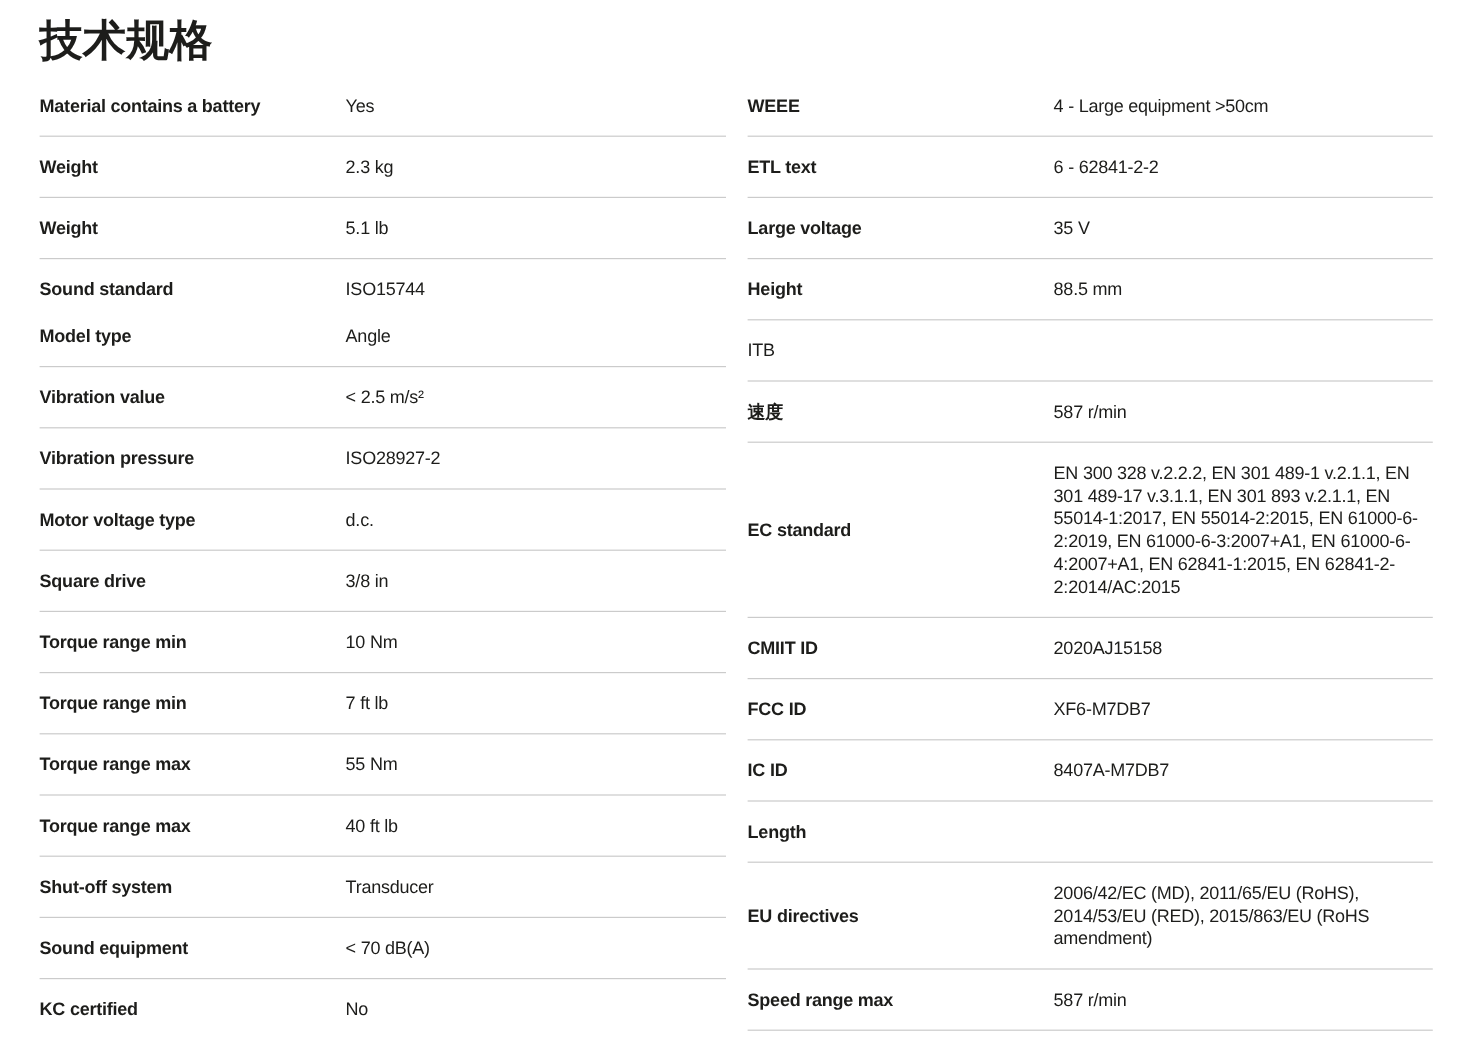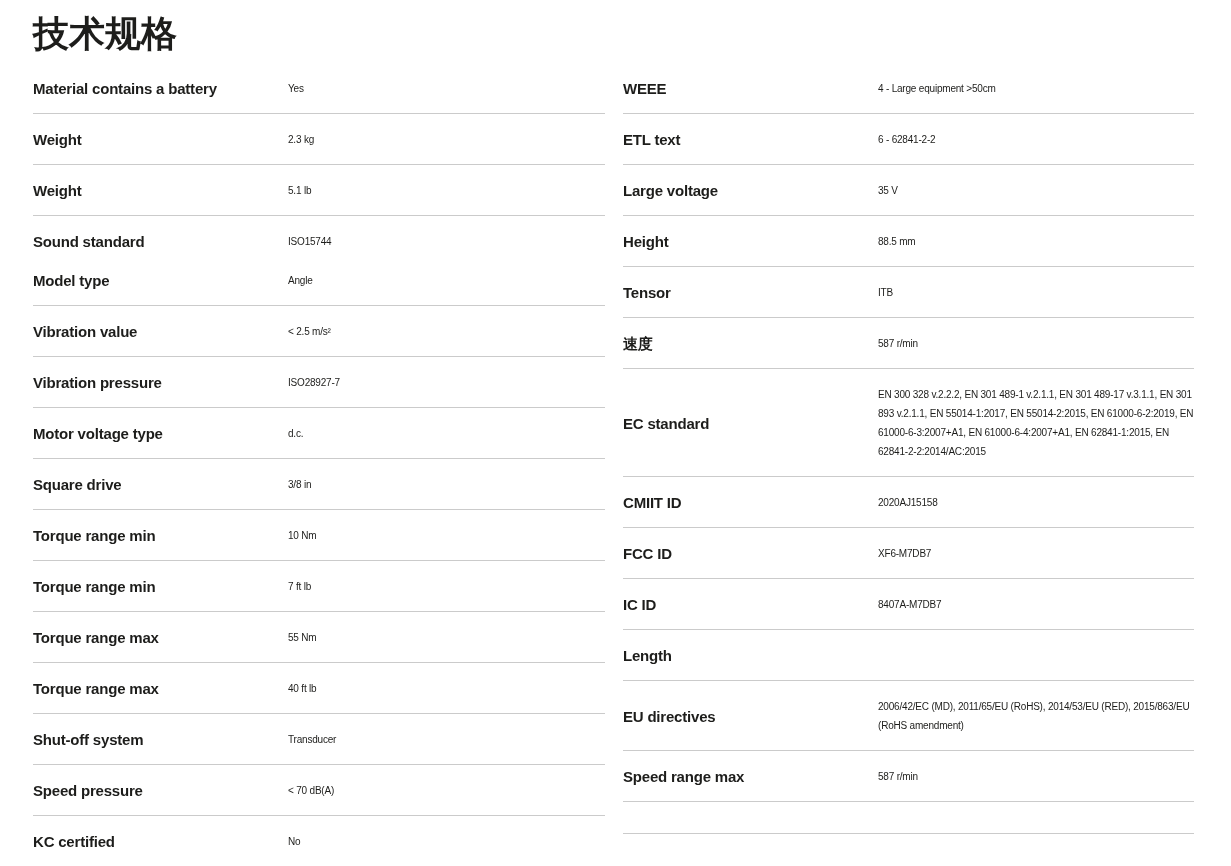--- a/index.html
+++ b/index.html
@@ -54,21 +54,21 @@
     font-size: 15px;
     line-height: 19px;
     letter-spacing: -0.2px;
     font-weight: 600;
     color: #1d1d1b;
     padding-right: 10px;
     box-sizing: border-box;
   }
   .spec-value {
     flex: 1 1 auto;
-    font-size: 10px;
+    font-size: 15px;
     line-height: 19px;
     letter-spacing: -0.2px;
     font-weight: 400;
     color: #1d1d1b;
   }
 </style>
 </head>
 <body>
 
 <div class="page">
@@ -105,21 +105,21 @@
         </div>
         <div class="spec-row">
           <div class="spec-pair">
             <div class="spec-label">Vibration value</div>
             <div class="spec-value">&lt; 2.5 m/s²</div>
           </div>
         </div>
         <div class="spec-row">
           <div class="spec-pair">
             <div class="spec-label">Vibration pressure</div>
-            <div class="spec-value">ISO28927-7</div>
+            <div class="spec-value">ISO28927-2</div>
           </div>
         </div>
         <div class="spec-row">
           <div class="spec-pair">
             <div class="spec-label">Motor voltage type</div>
             <div class="spec-value">d.c.</div>
           </div>
         </div>
         <div class="spec-row">
           <div class="spec-pair">
@@ -152,21 +152,21 @@
           </div>
         </div>
         <div class="spec-row">
           <div class="spec-pair">
             <div class="spec-label">Shut-off system</div>
             <div class="spec-value">Transducer</div>
           </div>
         </div>
         <div class="spec-row">
           <div class="spec-pair">
-            <div class="spec-label">Speed pressure</div>
+            <div class="spec-label">Sound equipment</div>
             <div class="spec-value">&lt; 70 dB(A)</div>
           </div>
         </div>
         <div class="spec-row">
           <div class="spec-pair">
             <div class="spec-label">KC certified</div>
             <div class="spec-value">No</div>
           </div>
         </div>
       </div>
@@ -190,21 +190,20 @@
           </div>
         </div>
         <div class="spec-row">
           <div class="spec-pair">
             <div class="spec-label">Height</div>
             <div class="spec-value">88.5 mm</div>
           </div>
         </div>
         <div class="spec-row">
           <div class="spec-pair">
-            <div class="spec-label">Tensor</div>
             <div class="spec-value">ITB</div>
           </div>
         </div>
         <div class="spec-row">
           <div class="spec-pair">
             <div class="spec-label">速度</div>
             <div class="spec-value">587 r/min</div>
           </div>
         </div>
         <div class="spec-row">

